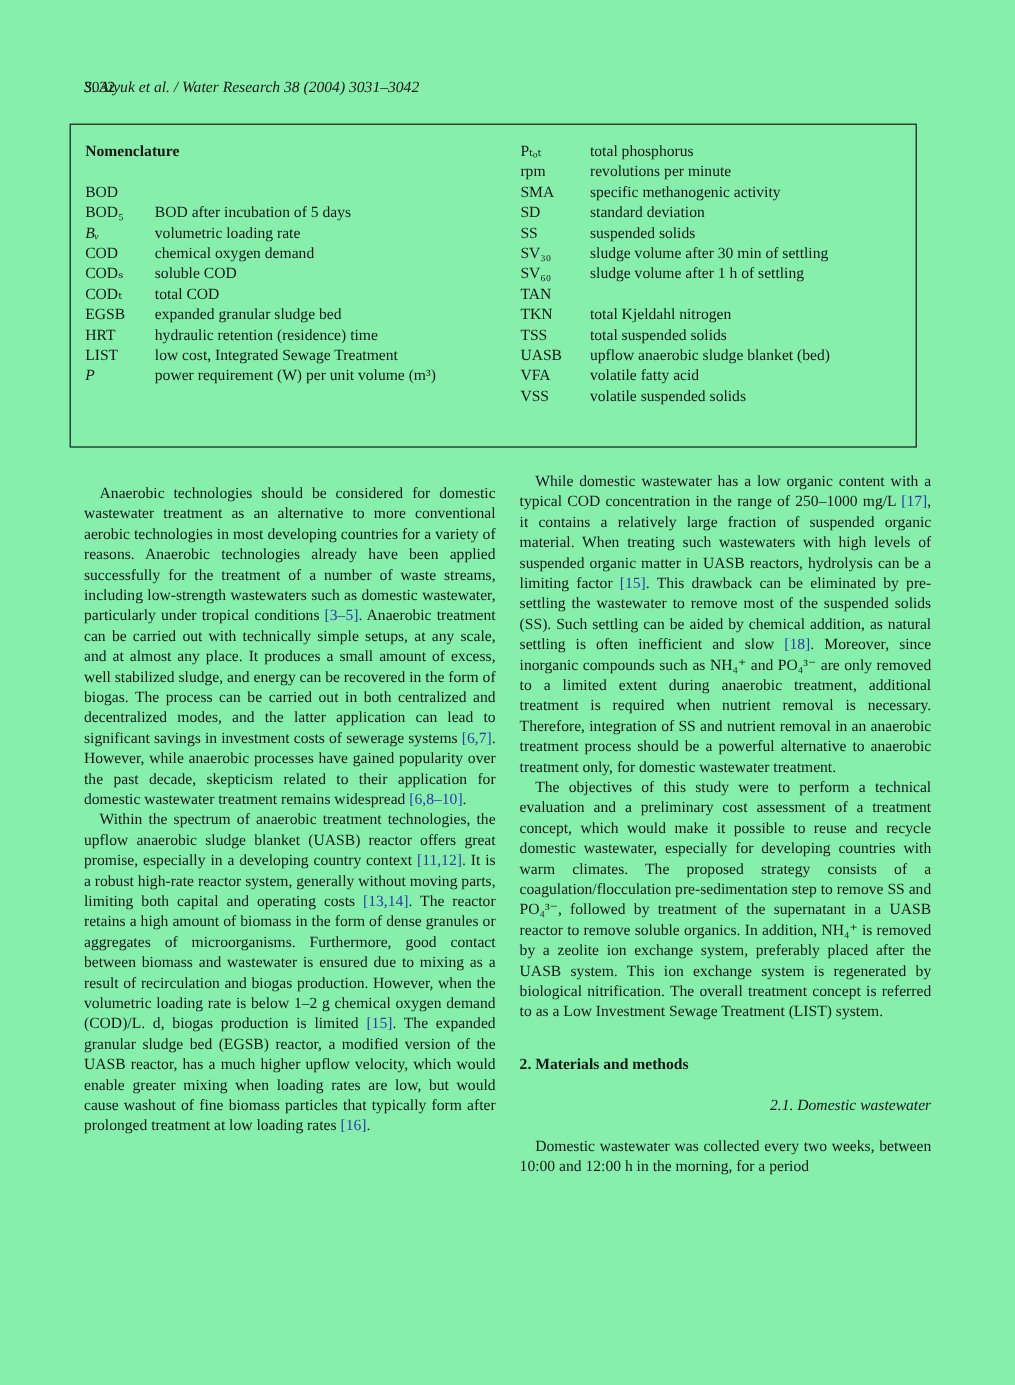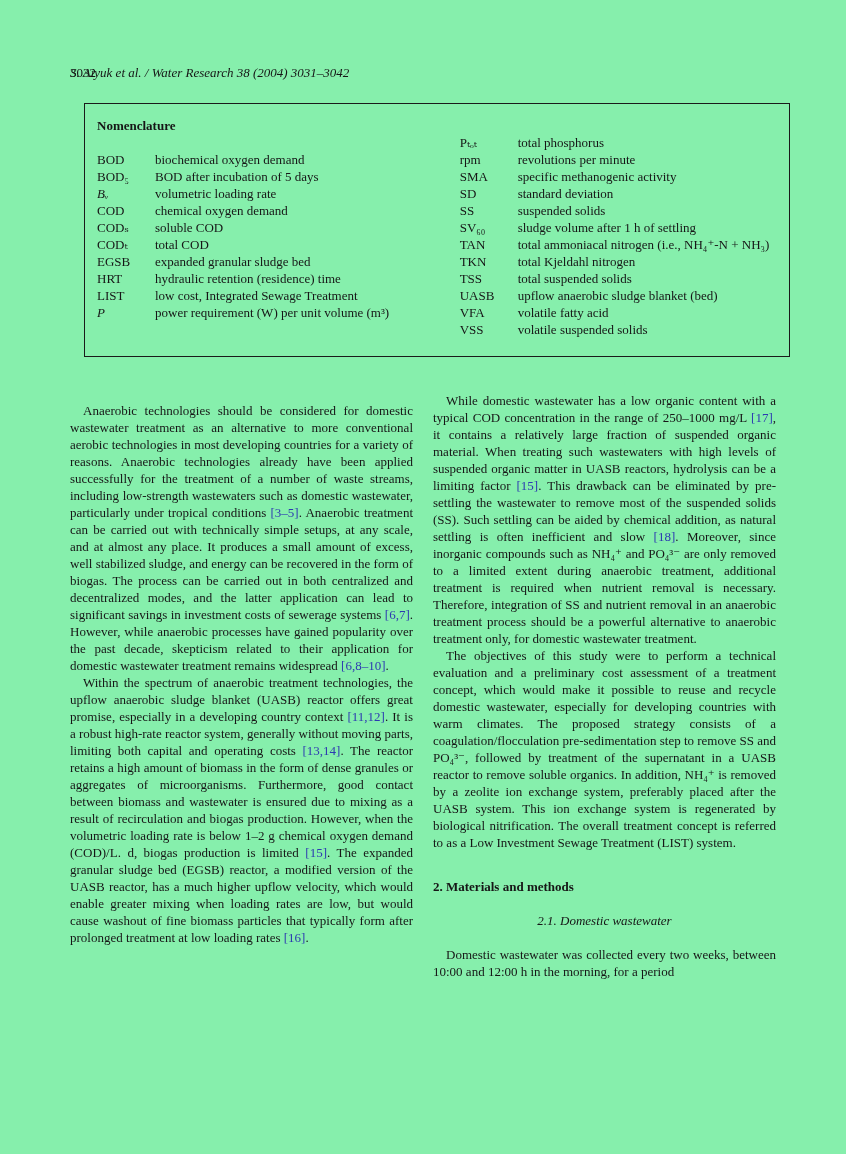--- a/index.html
+++ b/index.html
@@ -15,60 +15,59 @@
   }
   .page { position: relative; width: 846px; height: 1154px; background: #86efac; overflow: hidden; }
 
   
   .header { position: absolute; top: 64px; left: 70px; width: 706px; height: 18px; }
   .page-number { position: absolute; left: 0; top: 0; }
   .running-head { width: 100%; font-style: italic; }
 
   
   .nom-box {
-    position: absolute; top: 103px; left: 84px; width: 706px;
+    position: absolute; top: 103px; left: 58px; width: 706px;
     border: 1px solid #1a1a1a;
-    padding: 13px 12px 18px 12px;
+    padding: 13px 12px 34px 12px;
     display: flex;
     gap: 32px;
   }
   .nom-col-left  { width: 348px; }
-  .nom-col-right { width: 334px; margin-top: 17px; }
+  .nom-col-right { width: 334px; }
   .nom-title { font-weight: bold; margin: 0 0 17px 0; }
   .nom-row { display: grid; grid-template-columns: 58px 1fr; }
   .nom-term { white-space: nowrap; }
   .nom-term.italic { font-style: italic; }
   .nom-def { text-align: justify; }
 
   
   .body-col { position: absolute; top: 392px; width: 343px; text-align: justify; }
   .body-col-left  { left: 70px; margin-top: 10px; }
   .body-col-right { left: 433px; }
   .para { margin: 0; text-indent: 13px; }
   .ref { color: var(--ref-color, #2d3ab1); cursor: pointer; }
   .section-heading { font-weight: bold; margin: 27px 0 17px 0; text-align: left; }
-  .subsection-heading { font-style: italic; margin: 0 0 17px 0; text-align: center; }
+  .subsection-heading { font-style: italic; margin: 0 0 17px 0; text-align: right; }
 </style>
 </head>
 <body>
 
 <div class="page">
 
   <div class="header">
     <span class="page-number">3032</span>
     <div class="running-head">S. Aiyuk et al. / Water Research 38 (2004) 3031–3042</div>
   </div>
 
   <div class="nom-box">
     <div class="nom-col-left">
       <div class="nom-title">Nomenclature</div>
       <div>
           <div class="nom-row">
             <span class="nom-term">BOD</span>
-            <span class="nom-def">biochemical oxygen demand</span>
           </div>
           <div class="nom-row">
             <span class="nom-term">BOD₅</span>
             <span class="nom-def">BOD after incubation of 5 days</span>
           </div>
           <div class="nom-row">
             <span class="nom-term italic">Bᵥ</span>
             <span class="nom-def">volumetric loading rate</span>
           </div>
           <div class="nom-row">
@@ -117,26 +116,29 @@
           </div>
           <div class="nom-row">
             <span class="nom-term">SD</span>
             <span class="nom-def">standard deviation</span>
           </div>
           <div class="nom-row">
             <span class="nom-term">SS</span>
             <span class="nom-def">suspended solids</span>
           </div>
           <div class="nom-row">
+            <span class="nom-term">SV₃₀</span>
+            <span class="nom-def">sludge volume after 30 min of settling</span>
+          </div>
+          <div class="nom-row">
             <span class="nom-term">SV₆₀</span>
             <span class="nom-def">sludge volume after 1 h of settling</span>
           </div>
           <div class="nom-row">
             <span class="nom-term">TAN</span>
-            <span class="nom-def">total ammoniacal nitrogen (i.e., NH₄⁺-N + NH₃)</span>
           </div>
           <div class="nom-row">
             <span class="nom-term">TKN</span>
             <span class="nom-def">total Kjeldahl nitrogen</span>
           </div>
           <div class="nom-row">
             <span class="nom-term">TSS</span>
             <span class="nom-def">total suspended solids</span>
           </div>
           <div class="nom-row">

